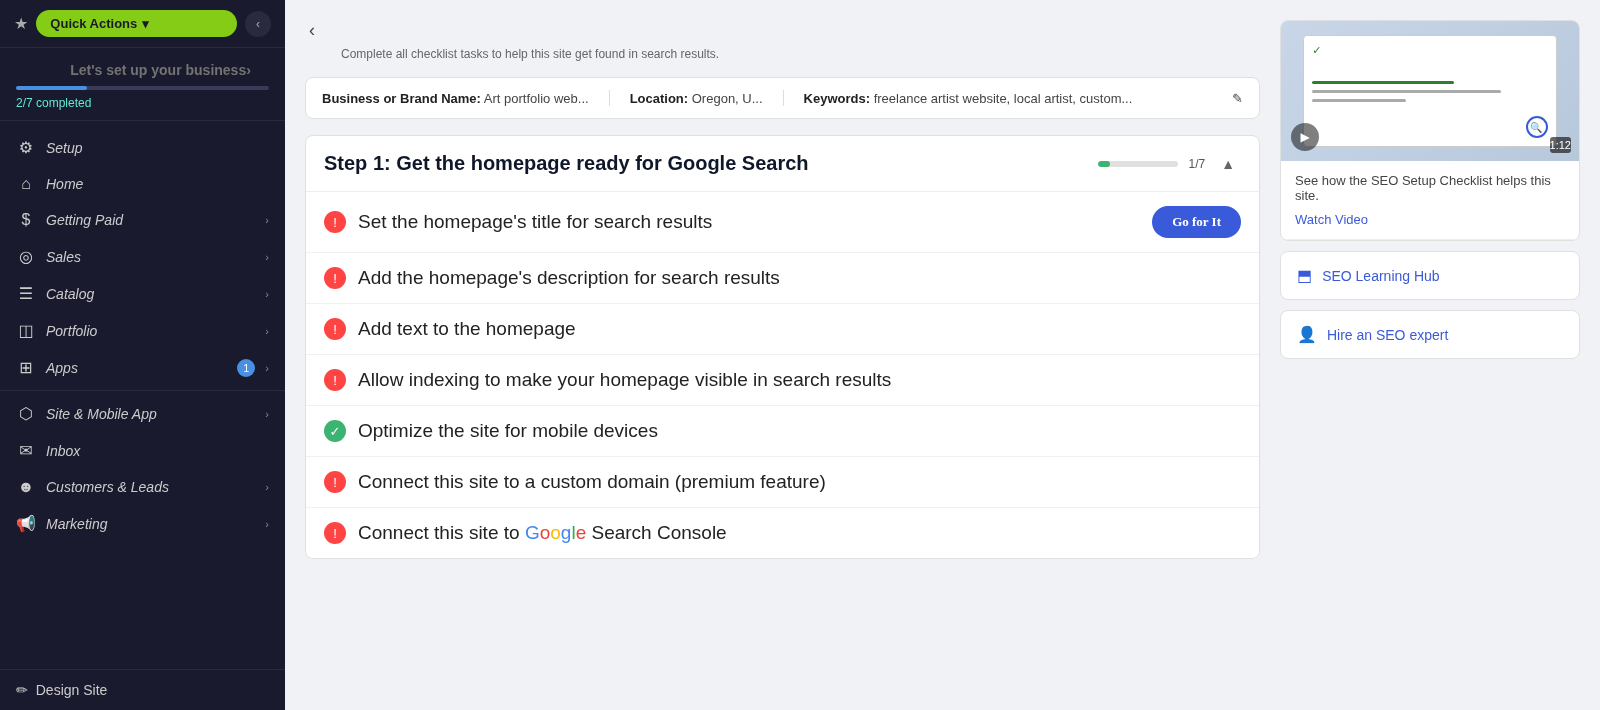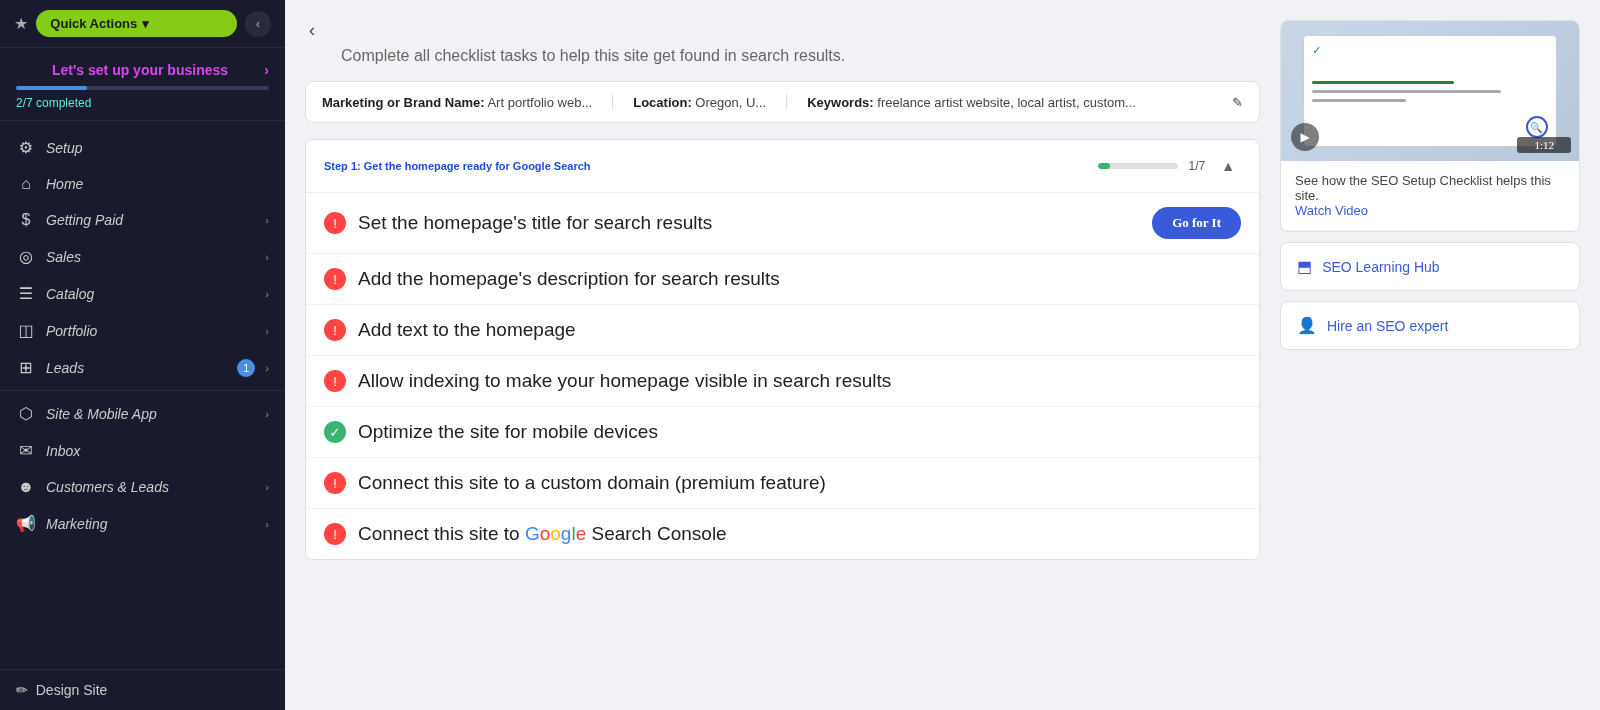--- a/index.html
+++ b/index.html
@@ -53,24 +53,24 @@
       font-size: 12px;
     }
 
     .setup-section {
       padding: 14px 16px 10px;
       border-bottom: 1px solid #2a2a3e;
     }
     .setup-title {
       display: flex;
       align-items: center;
-      justify-content: space-between;
+      justify-content: center;
       font-size: 14px;
       font-weight: 700;
-      color: #d946ef;
+      color: #737373;
       margin-bottom: 8px;
       cursor: pointer;
       margin-left: 36px;
     }
     .progress-bar-track {
       background: #3a3a5a;
       border-radius: 3px;
       height: 4px;
       margin-bottom: 6px;
     }
@@ -161,21 +161,21 @@
       cursor: pointer;
       color: #444;
       padding: 0 4px;
     }
     .page-title {
       font-size: 28px;
       font-weight: 700;
       color: #1a1a2e;
     }
     .page-subtitle {
-      font-size: 16px;
+      font-size: 12px;
       color: #666;
       margin-bottom: 16px;
       margin-left: 36px;
     }
 
     
     .info-bar {
       background: #fff;
       border: 1px solid #e0e0e0;
       border-radius: 8px;
@@ -200,23 +200,23 @@
       margin-bottom: 20px;
     }
     .checklist-card-header {
       padding: 16px 18px;
       border-bottom: 1px solid #eee;
       display: flex;
       align-items: center;
       justify-content: space-between;
     }
     .checklist-card-title {
-      font-size: 11px;
+      font-size: 20px;
       font-weight: 700;
-      color: #1d4ed8;
+      color: #0f172a;
     }
     .checklist-card-subtitle {
       font-size: 13px;
       color: #777;
       margin-top: 2px;
     }
     .progress-section {
       display: flex;
       align-items: center;
       gap: 10px;
@@ -354,23 +354,22 @@
       color: #3a5bd9;
       background: #fff;
     }
     .video-duration {
       position: absolute;
       bottom: 8px;
       right: 8px;
       background: rgba(0,0,0,0.6);
       color: #fff;
       font-size: 11px;
-      padding: 2px 17px;
+      padding: 2px 0;
       border-radius: 3px;
-      font-family: Liberation Serif, serif;
     }
     .play-btn {
       position: absolute;
       left: 10px;
       bottom: 10px;
       width: 28px;
       height: 28px;
       background: rgba(0,0,0,0.5);
       border-radius: 50%;
       display: flex;
@@ -382,21 +381,21 @@
     .video-desc {
       padding: 12px 14px;
       font-size: 13px;
       color: #444;
       border-bottom: 1px solid #eee;
     }
     .watch-link {
       color: #3a5bd9;
       font-size: 13px;
       display: block;
-      margin-top: 0;
+      margin-top: 9px;
       cursor: pointer;
       text-decoration: none;
     }
     .right-sidebar-link {
       background: #fff;
       border: 1px solid #e0e0e0;
       padding: 14px 16px;
       display: flex;
       align-items: center;
       gap: 10px;
@@ -464,21 +463,21 @@
       <span class="nav-label">Catalog</span>
       <span class="nav-chevron">›</span>
     </div>
     <div class="nav-item">
       <span class="nav-icon">◫</span>
       <span class="nav-label">Portfolio</span>
       <span class="nav-chevron">›</span>
     </div>
     <div class="nav-item">
       <span class="nav-icon">⊞</span>
-      <span class="nav-label">Leads</span>
+      <span class="nav-label">Apps</span>
       <span class="nav-badge">1</span>
       <span class="nav-chevron">›</span>
     </div>
     <hr class="nav-divider">
     <div class="nav-item">
       <span class="nav-icon">⬡</span>
       <span class="nav-label">Site &amp; Mobile App</span>
       <span class="nav-chevron">›</span>
     </div>
     <div class="nav-item">
@@ -508,21 +507,21 @@
 
     <div class="checklist-area">
 
       <div class="page-header">
         <button class="back-btn">‹</button>
       </div>
       <p class="page-subtitle">Complete all checklist tasks to help this site get found in search results.</p>
 
       <div class="info-bar">
         <span>
-          <strong>Marketing or Brand Name:</strong>
+          <strong>Business or Brand Name:</strong>
           <span>Art portfolio web...</span>
         </span>
         <div class="info-divider"></div>
         <span>
           <strong>Location:</strong>
           <span>Oregon, U...</span>
         </span>
         <div class="info-divider"></div>
         <span>
           <strong>Keywords:</strong>

